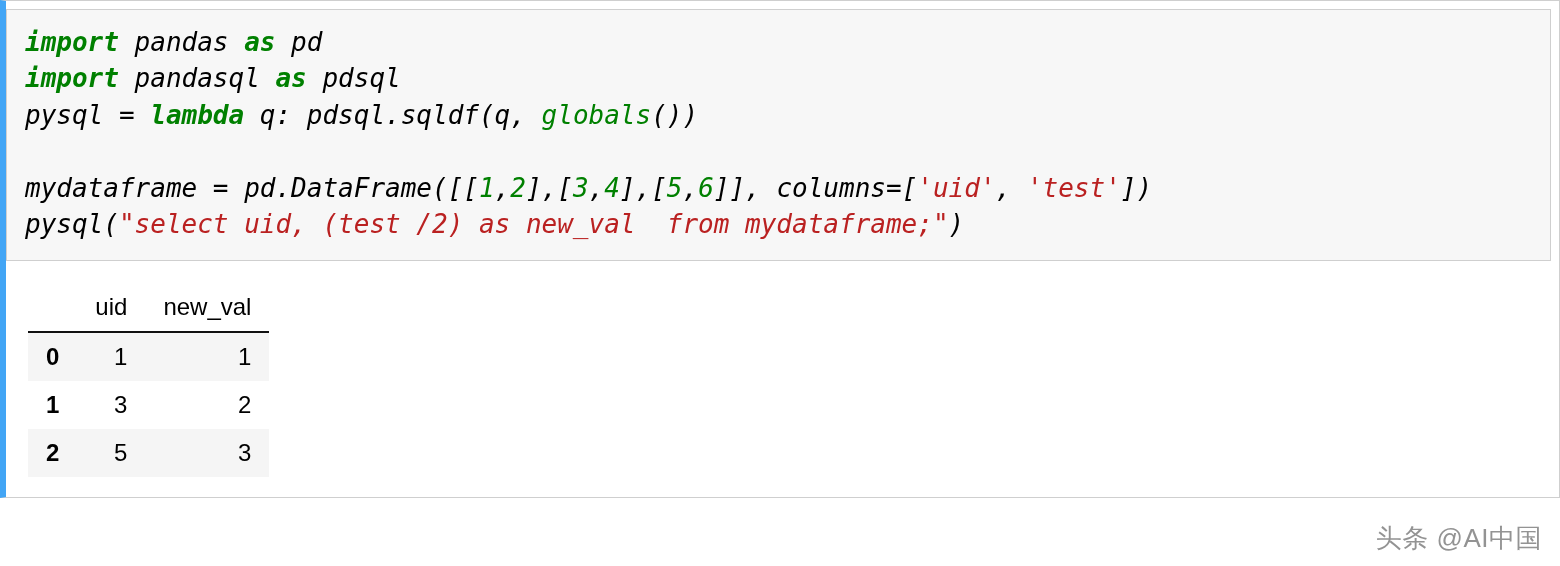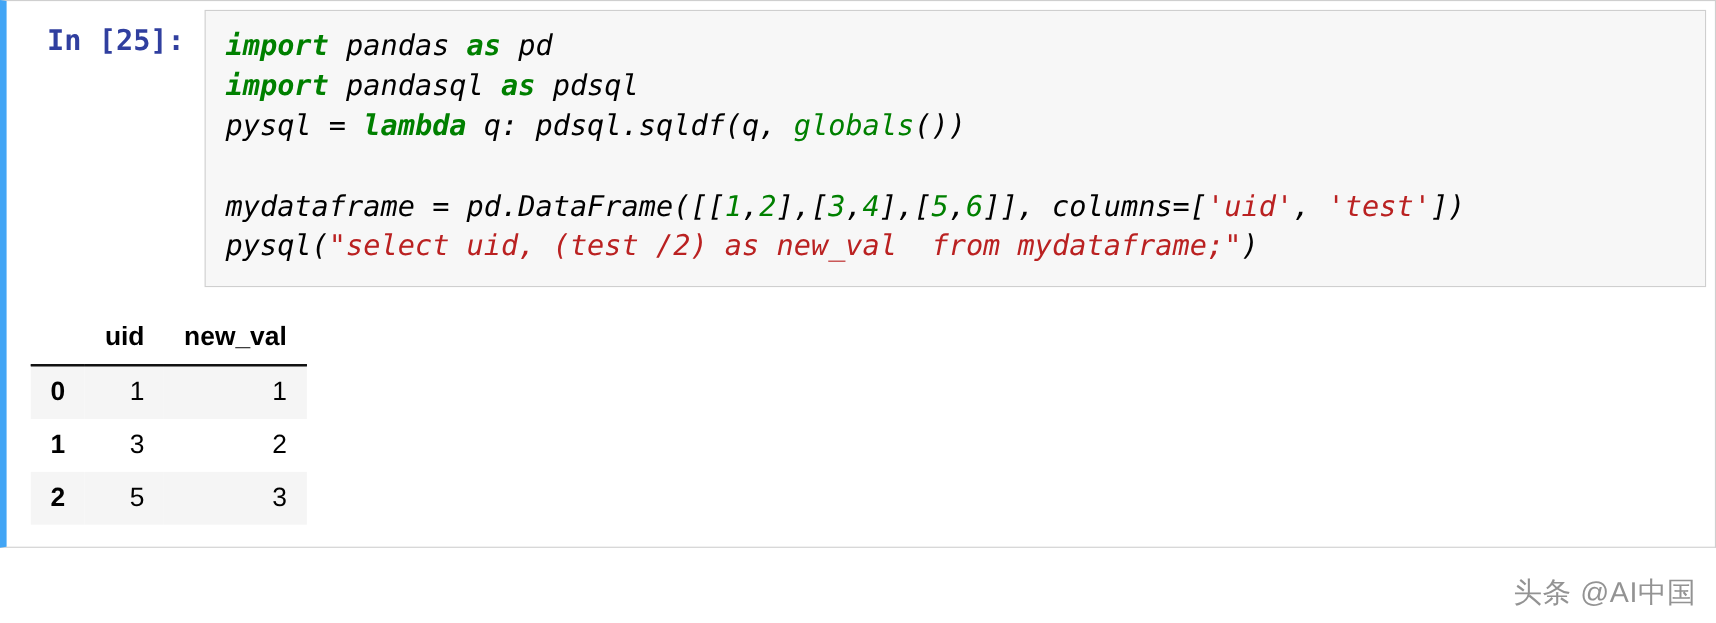--- a/index.html
+++ b/index.html
@@ -52,21 +52,21 @@
     .output-area {
       flex: 1;
       padding: 14px 0 20px 22px;
     }
     table.df {
       border-collapse: collapse;
       font-family: -apple-system, BlinkMacSystemFont, "Segoe UI", Helvetica, Arial, sans-serif;
       font-size: 24px;
     }
     table.df thead th {
-      font-weight: bold;
+      font-weight: normal;
       text-align: right;
       padding: 10px 18px;
       border-bottom: 2px solid #111;
       background: #fff;
     }
     table.df thead th:first-child { background: #fff; }
     table.df tbody th {
       font-weight: bold;
       text-align: right;
       padding: 10px 18px;
@@ -89,23 +89,20 @@
       opacity: 0.9;
       letter-spacing: 0.5px;
     }
   </style>
 </head>
 <body>
 
 <div class="cell-wrapper">
 
   <div class="cell-row">
-    <div class="prompt-area">
-      <span class="prompt-in">In [25]:</span>
-    </div>
     <div class="code-area">
       <pre class="code" id="code-block"><span class="tok-kw">import</span><span> pandas </span><span class="tok-kw">as</span><span> pd</span>
 <span class="tok-kw">import</span><span> pandasql </span><span class="tok-kw">as</span><span> pdsql</span>
 <span>pysql </span><span>=</span><span> </span><span class="tok-kw">lambda</span><span> q: pdsql.sqldf(q, </span><span class="tok-builtin">globals</span><span>())</span>
 <span></span>
 <span>mydataframe </span><span>=</span><span> pd.DataFrame([[</span><span class="tok-num">1</span><span>,</span><span class="tok-num">2</span><span>],[</span><span class="tok-num">3</span><span>,</span><span class="tok-num">4</span><span>],[</span><span class="tok-num">5</span><span>,</span><span class="tok-num">6</span><span>]], columns</span><span>=</span><span>[</span><span class="tok-str">'uid'</span><span>, </span><span class="tok-str">'test'</span><span>])</span>
 <span>pysql(</span><span class="tok-str">"select uid, (test /2) as new_val  from mydataframe;"</span><span>)</span></pre>
     </div>
   </div>
 

